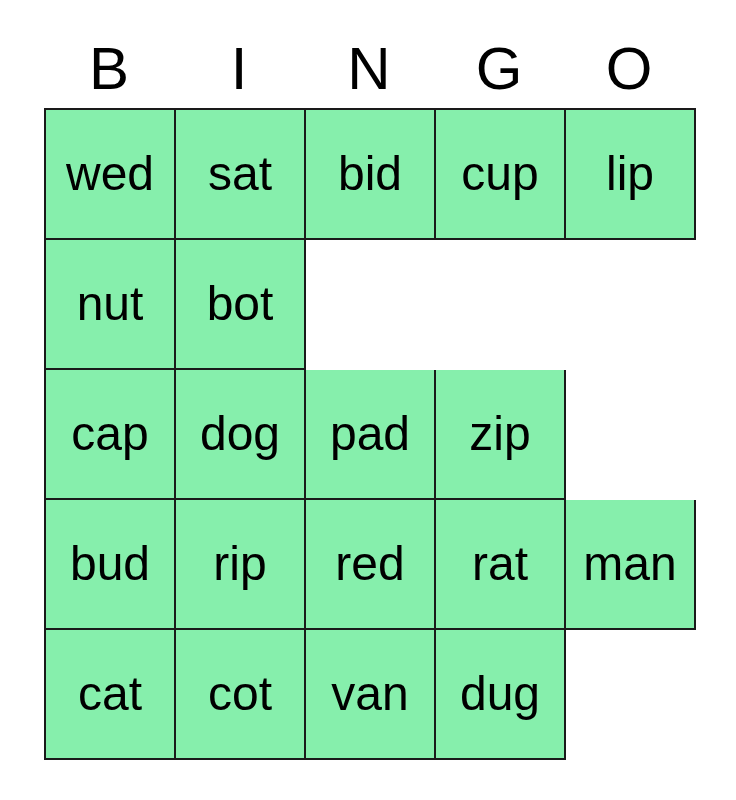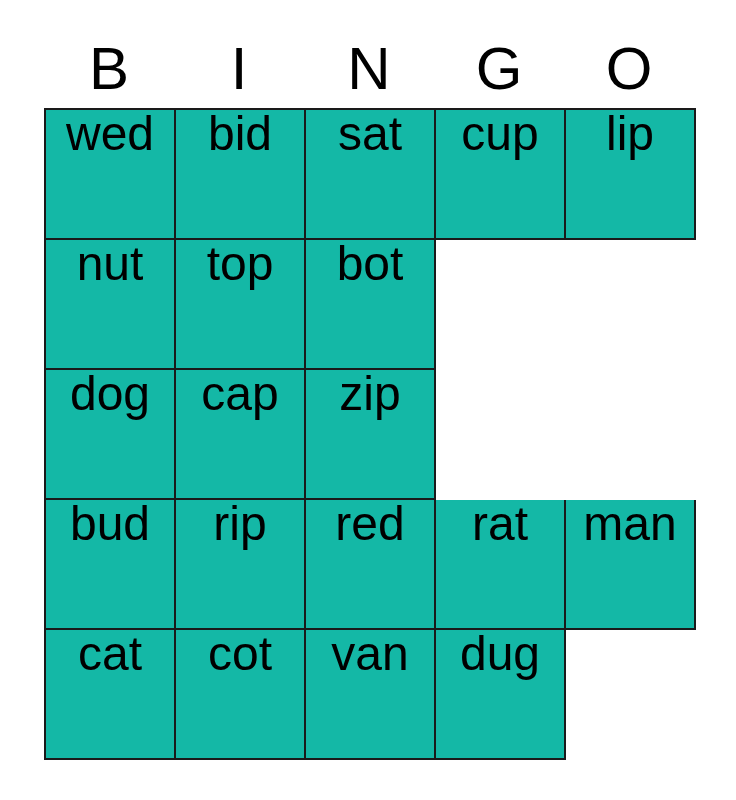--- a/index.html
+++ b/index.html
@@ -56,23 +56,23 @@
     display: flex;
     height: 130px;
   }
   .cell {
     width: 130px;
     height: 130px;
     box-sizing: border-box;
     border-right: 2px solid #1a1a1a;
     border-bottom: 2px solid #1a1a1a;
     display: flex;
-    align-items: flex-start;
+    align-items: center;
     justify-content: center;
-    background: #14b8a6;
+    background: #86efac;
   }
   .cell-label {
     font-size: 48px;
     line-height: 1;
     color: #000000;
     white-space: nowrap;
     display: block;
   }
   
   .cell.free .cell-label {
@@ -103,51 +103,51 @@
     </div>
   </div>
 
   <div class="grid">
 
     <div class="grid-row">
       <div class="cell">
         <span class="cell-label">wed</span>
       </div>
       <div class="cell">
-        <span class="cell-label">bid</span>
+        <span class="cell-label">sat</span>
       </div>
       <div class="cell">
-        <span class="cell-label">sat</span>
+        <span class="cell-label">bid</span>
       </div>
       <div class="cell">
         <span class="cell-label">cup</span>
       </div>
       <div class="cell">
         <span class="cell-label">lip</span>
       </div>
     </div>
 
     <div class="grid-row">
       <div class="cell">
         <span class="cell-label">nut</span>
       </div>
       <div class="cell">
-        <span class="cell-label">top</span>
-      </div>
-      <div class="cell">
         <span class="cell-label">bot</span>
       </div>
     </div>
 
     <div class="grid-row">
       <div class="cell">
+        <span class="cell-label">cap</span>
+      </div>
+      <div class="cell">
         <span class="cell-label">dog</span>
       </div>
       <div class="cell">
-        <span class="cell-label">cap</span>
+        <span class="cell-label">pad</span>
       </div>
       <div class="cell">
         <span class="cell-label">zip</span>
       </div>
     </div>
 
     <div class="grid-row">
       <div class="cell">
         <span class="cell-label">bud</span>
       </div>

